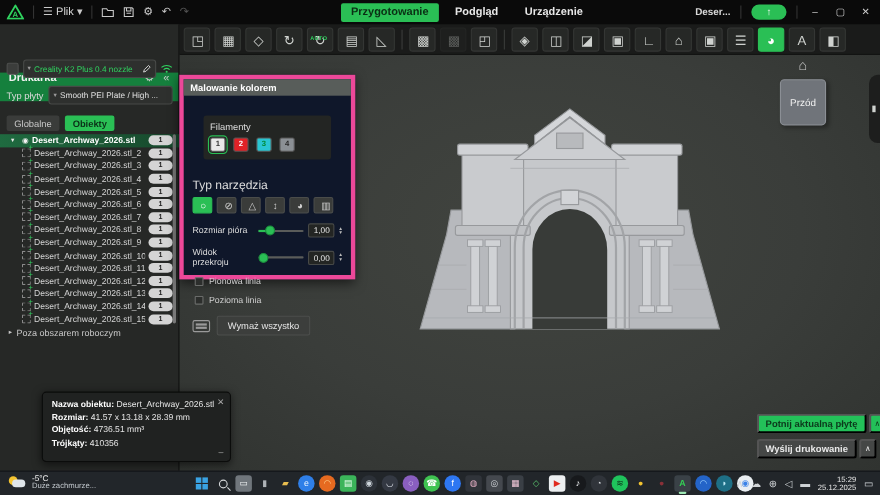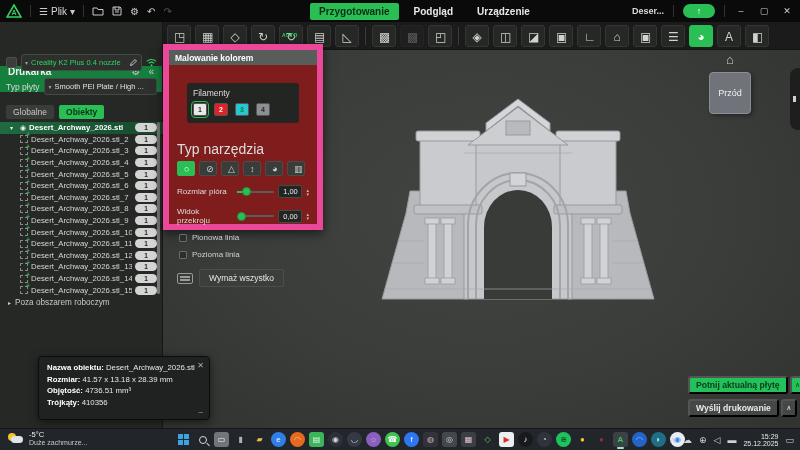--- a/index.html
+++ b/index.html
@@ -61,28 +61,28 @@
   #sb-scroll{position:absolute;right:2px;top:100px;width:3px;height:172px;background:#787878;border-radius:2px;}
 
   
   #viewport{left:163px;top:50px;width:637px;height:378px;background:radial-gradient(ellipse at 50% 42%,#41443f 0%,#3a3d3a 55%,#303330 100%);}
   #home-ic{left:563px;top:2px;color:#c9c9c9;font-size:13px;}
   #viewcube{left:546px;top:22px;width:42px;height:42px;background:#70747a;border:1px solid #8b8f95;border-radius:4px;color:#f2f2f2;font-size:9px;display:flex;align-items:center;justify-content:center;box-shadow:2px 2px 4px #0005;}
   #edge-handle{left:627px;top:18px;width:10px;height:62px;background:#1d1e1d;border-radius:8px 0 0 8px;}
   #edge-handle:after{content:"";position:absolute;left:3px;top:28px;width:3px;height:6px;background:#cfd3cf;}
 
   
-  #paintpanel{left:163px;top:44px;width:160px;height:186px;background:#7f1d1d;border:6px solid #ec4899;box-shadow:0 3px 10px #0009;}
+  #paintpanel{left:163px;top:68px;width:160px;height:186px;background:#0f172a;border:4px solid #ec4899;box-shadow:0 3px 10px #0009;}
   #pp-head{height:15px;background:#585d5a;color:#fff;font-size:8.5px;font-weight:bold;display:flex;align-items:center;padding:0 6px;}
   #fil-box{margin:18px;background:#232523;border-radius:3px;padding:5px 6px 7px;}
   #fil-label{color:#ddd;font-size:8.5px;margin-bottom:5px;}
   #fil-row{display:flex;gap:7px;}
   .fil-sw{width:13px;height:13px;border-radius:2px;font-size:7px;font-weight:bold;display:flex;align-items:center;justify-content:center;border:1px solid #555;}
   .fil-sw.sel{outline:1.5px solid #2abf55;outline-offset:1px;}
-  #tool-label{color:#ddd;font-size:14px;margin:4px 8px 4px;}
+  #tool-label{color:#ddd;font-size:11px;margin:4px 8px 4px;}
   #tool-row{display:flex;gap:4px;margin:0 8px;}
   .tool-btn{width:18px;height:15px;background:#3a3c3a;border:1px solid #4a4c4a;border-radius:2px;color:#d0d0d0;font-size:9px;line-height:13px;text-align:center;}
   .tool-btn.active{background:#2abf55;border-color:#2abf55;color:#fff;}
   .slider-row{display:flex;align-items:center;margin:9px 8px 0;gap:4px;}
   .sl-label{color:#ddd;font-size:8px;width:56px;flex:0 0 auto;}
   .sl-track{flex:1;height:2px;background:#5a5c5a;border-radius:1px;position:relative;}
   .sl-fill{position:absolute;left:0;top:0;height:2px;background:#2abf55;}
   .sl-handle{position:absolute;top:-3.5px;width:9px;height:9px;border-radius:50%;background:#2abf55;border:1px solid #1c8f3e;}
   .sl-val{width:24px;height:13px;background:#232523;border:1px solid #474947;border-radius:2px;color:#e8e8e8;font-size:7.5px;text-align:center;line-height:12px;}
   .spin{display:flex;flex-direction:column;line-height:4px;font-size:5px;color:#bbb;}

